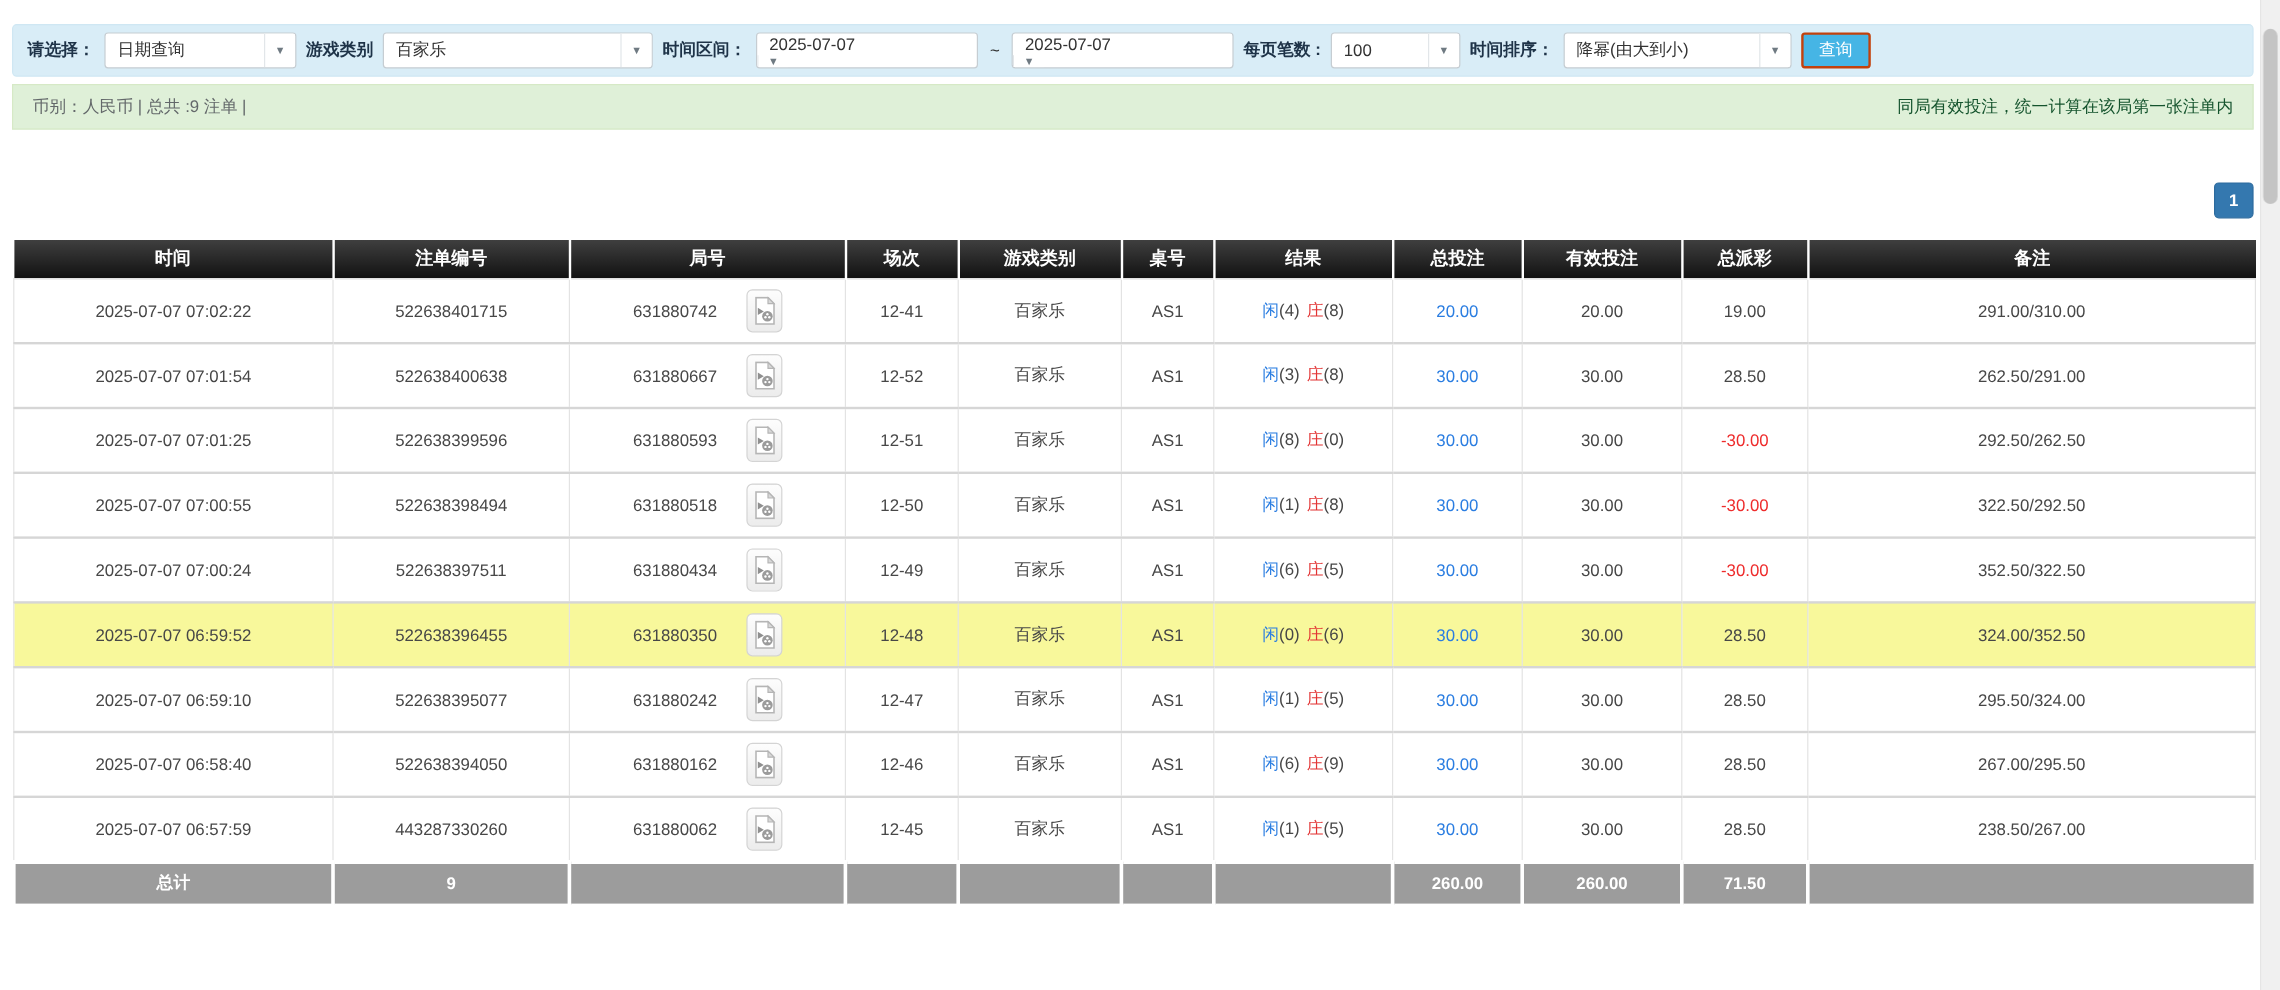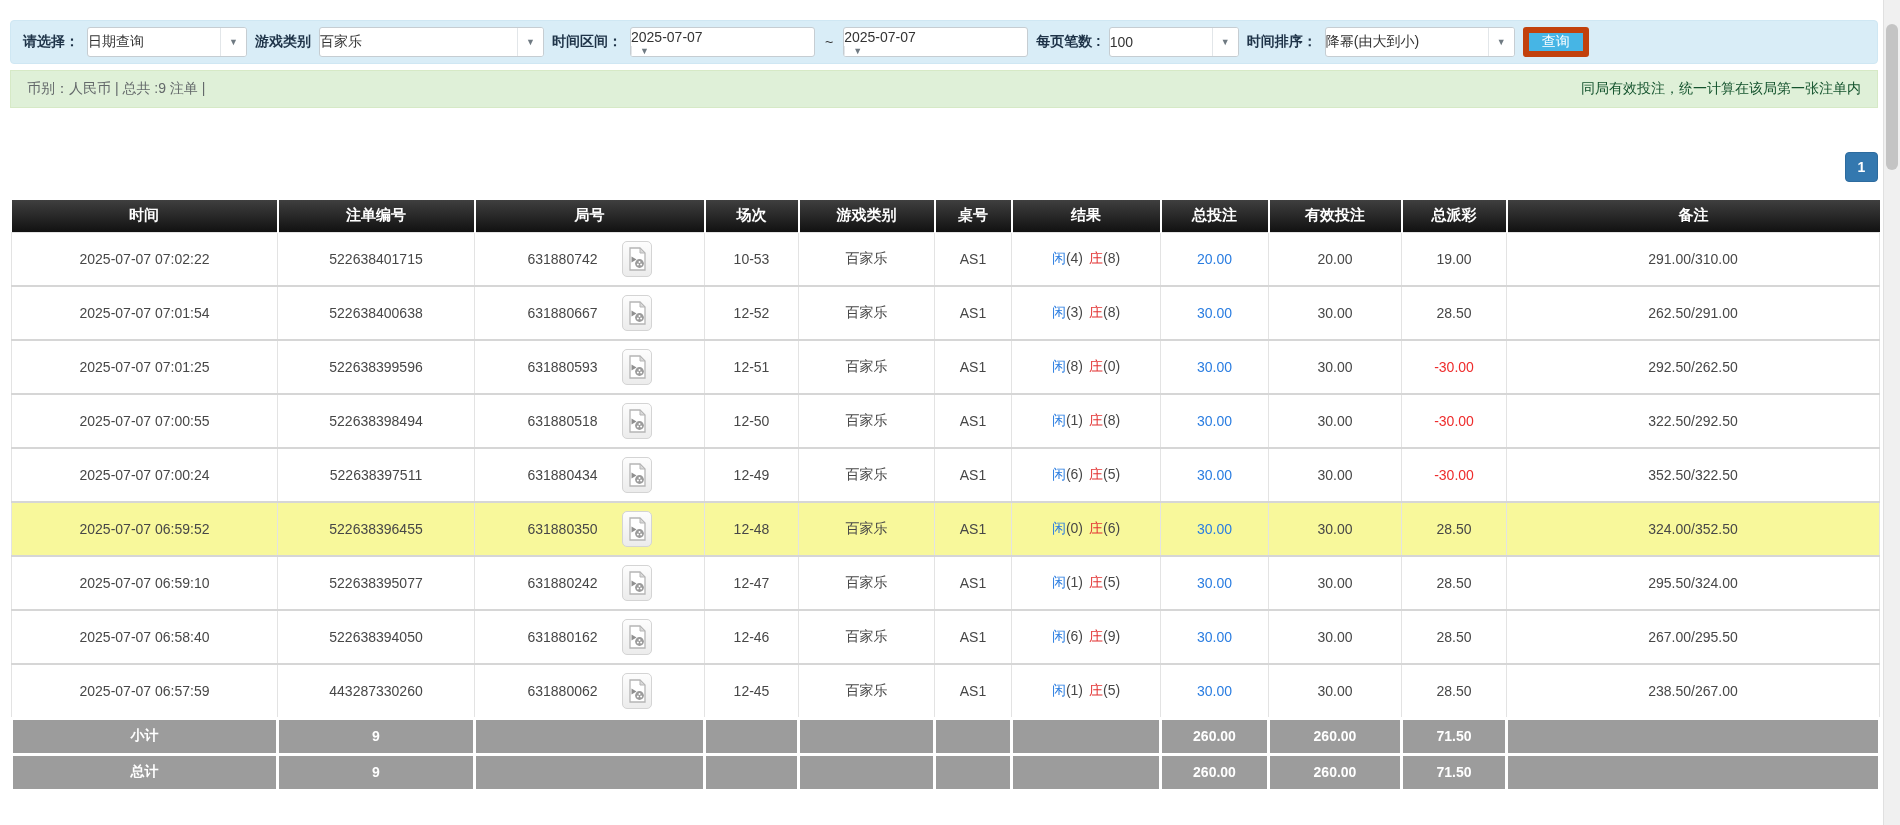--- a/index.html
+++ b/index.html
@@ -25,35 +25,35 @@
   .tilde  { font-size: 14px; color: #333; padding: 0 2px; }
   .combo {
     height: 30px; background: #fff;
     border: 1px solid #c6cdd2; border-radius: 3px;
     display: inline-flex; align-items: stretch;
     cursor: pointer; overflow: hidden;
   }
   .combo-text {
     flex: 1; font-size: 14px; color: #333;
     display: flex; align-items: center;
-    overflow: hidden;
+    padding-left: 10px; overflow: hidden;
   }
   .combo-arrow {
     width: 26px; border-left: 1px solid #e2e6e9;
     display: flex; align-items: center; justify-content: center;
     color: #6f7a82; font-size: 9px; background: #fff;
   }
   .w-query { width: 160px; }
   .w-game  { width: 225px; }
   .w-date  { width: 185px; flex-direction: column; }
-  .w-size  { width: 130px; }
+  .w-size  { width: 108px; }
   .w-sort  { width: 190px; }
   .query-btn {
     height: 30px; padding: 0 13px;
-    background: #46b5e5; border: 6px solid #c2410c;
+    background: #46b5e5; border: 2px solid #c2410c;
     border-radius: 3px; color: #fff; font-size: 14px;
     cursor: pointer;
   }
 
   
   .info-bar {
     margin-top: 6px; height: 38px;
     background: #dff0d8; border: 1px solid #d6e9c6;
     display: flex; align-items: center; justify-content: space-between;
     padding: 0 16px; font-size: 14px;
@@ -208,21 +208,21 @@
             <path d="M13 1 l5 5 h-5 z" fill="#d9d9d9" stroke="#b5b5b5" stroke-width="1"></path>
             <path d="M4.5 9.5 l5 3 -5 3 z" fill="#8f8f8f"></path>
             <circle cx="12.5" cy="16.5" r="4.4" fill="#9b9b9b"></circle>
             <circle cx="12.5" cy="14.9" r="1" fill="#ffffff"></circle>
             <circle cx="10.9" cy="17.4" r="1" fill="#ffffff"></circle>
             <circle cx="14.1" cy="17.4" r="1" fill="#ffffff"></circle>
           </svg>
         </button>
       </span>
     </td>
-    <td>10-53</td>
+    <td>12-41</td>
     <td>百家乐</td>
     <td>AS1</td>
     <td>
       <span class="player">闲</span><span class="score">(4)</span><span class="banker">庄</span><span class="score">(8)</span>
     </td>
     <td>
       <a class="bet-link">20.00</a>
     </td>
     <td>20.00</td>
     <td>19.00</td>
@@ -479,33 +479,20 @@
     </td>
     <td>
       <a class="bet-link">30.00</a>
     </td>
     <td>30.00</td>
     <td>28.50</td>
     <td>238.50/267.00</td>
   </tr>
       </tbody>
     <tfoot>
-      <tr>
-        <td>小计</td>
-        <td>9</td>
-        <td></td>
-          <td></td>
-        <td></td>
-          <td></td>
-        <td></td>
-        <td>260.00</td>
-        <td>260.00</td>
-        <td>71.50</td>
-        <td></td>
-      </tr>
       <tr>
         <td>总计</td>
         <td>9</td>
         <td></td>
           <td></td>
         <td></td>
           <td></td>
         <td></td>
         <td>260.00</td>
         <td>260.00</td>

